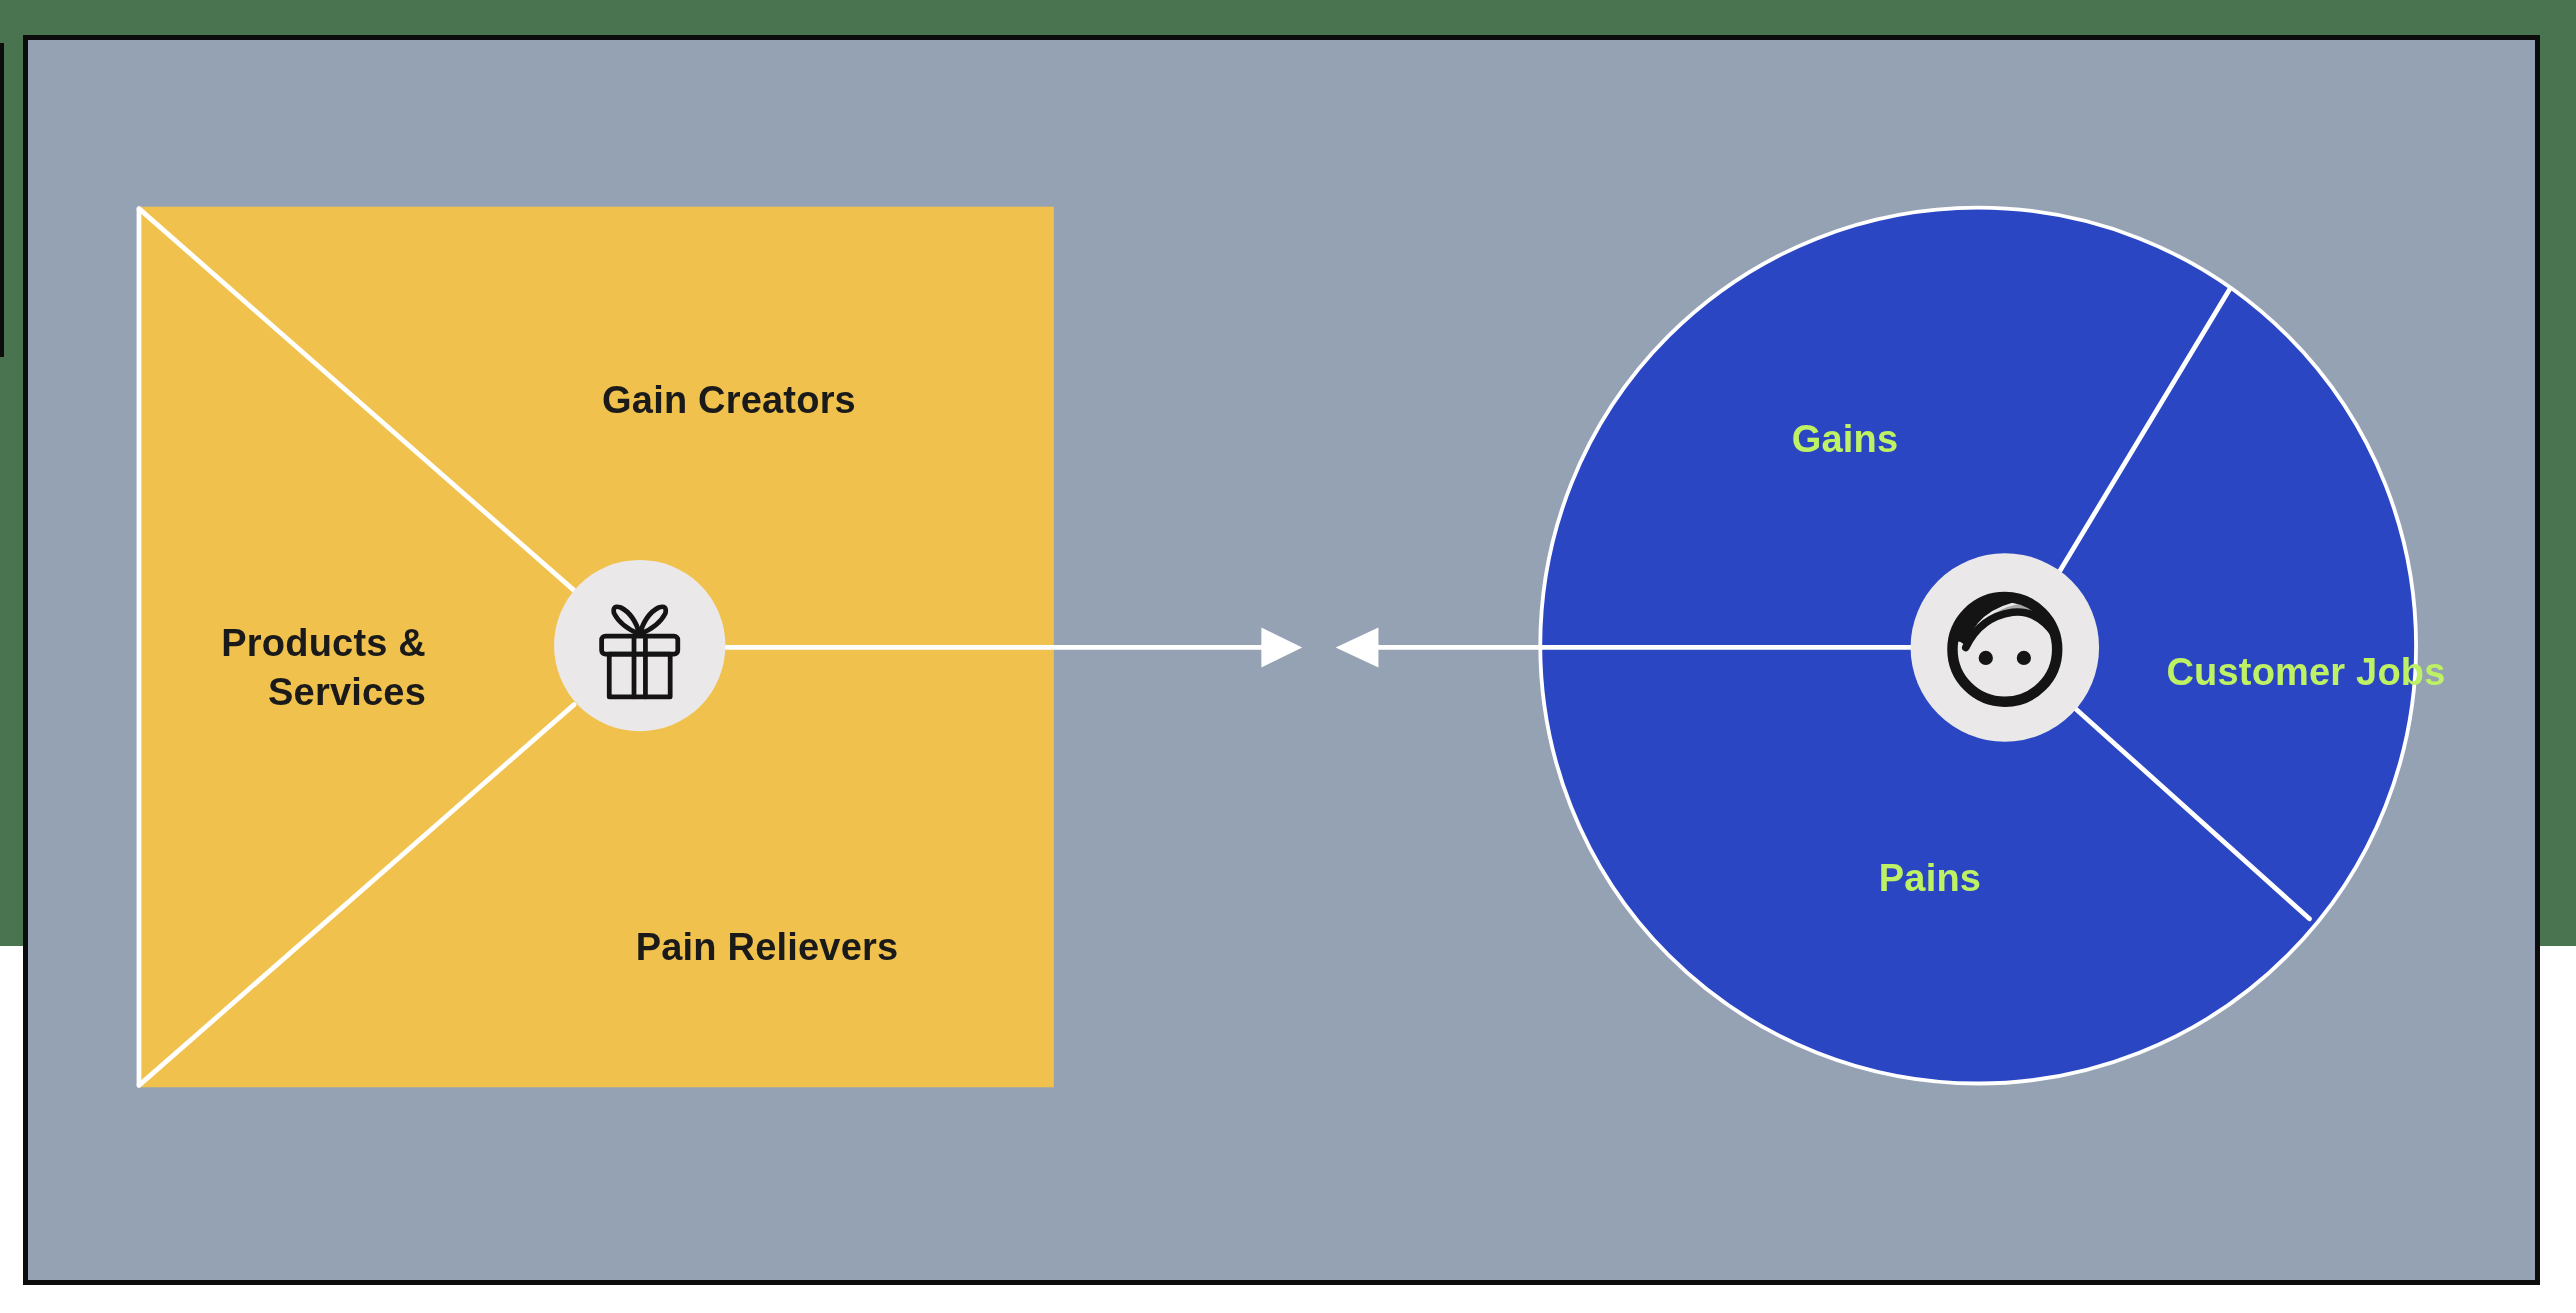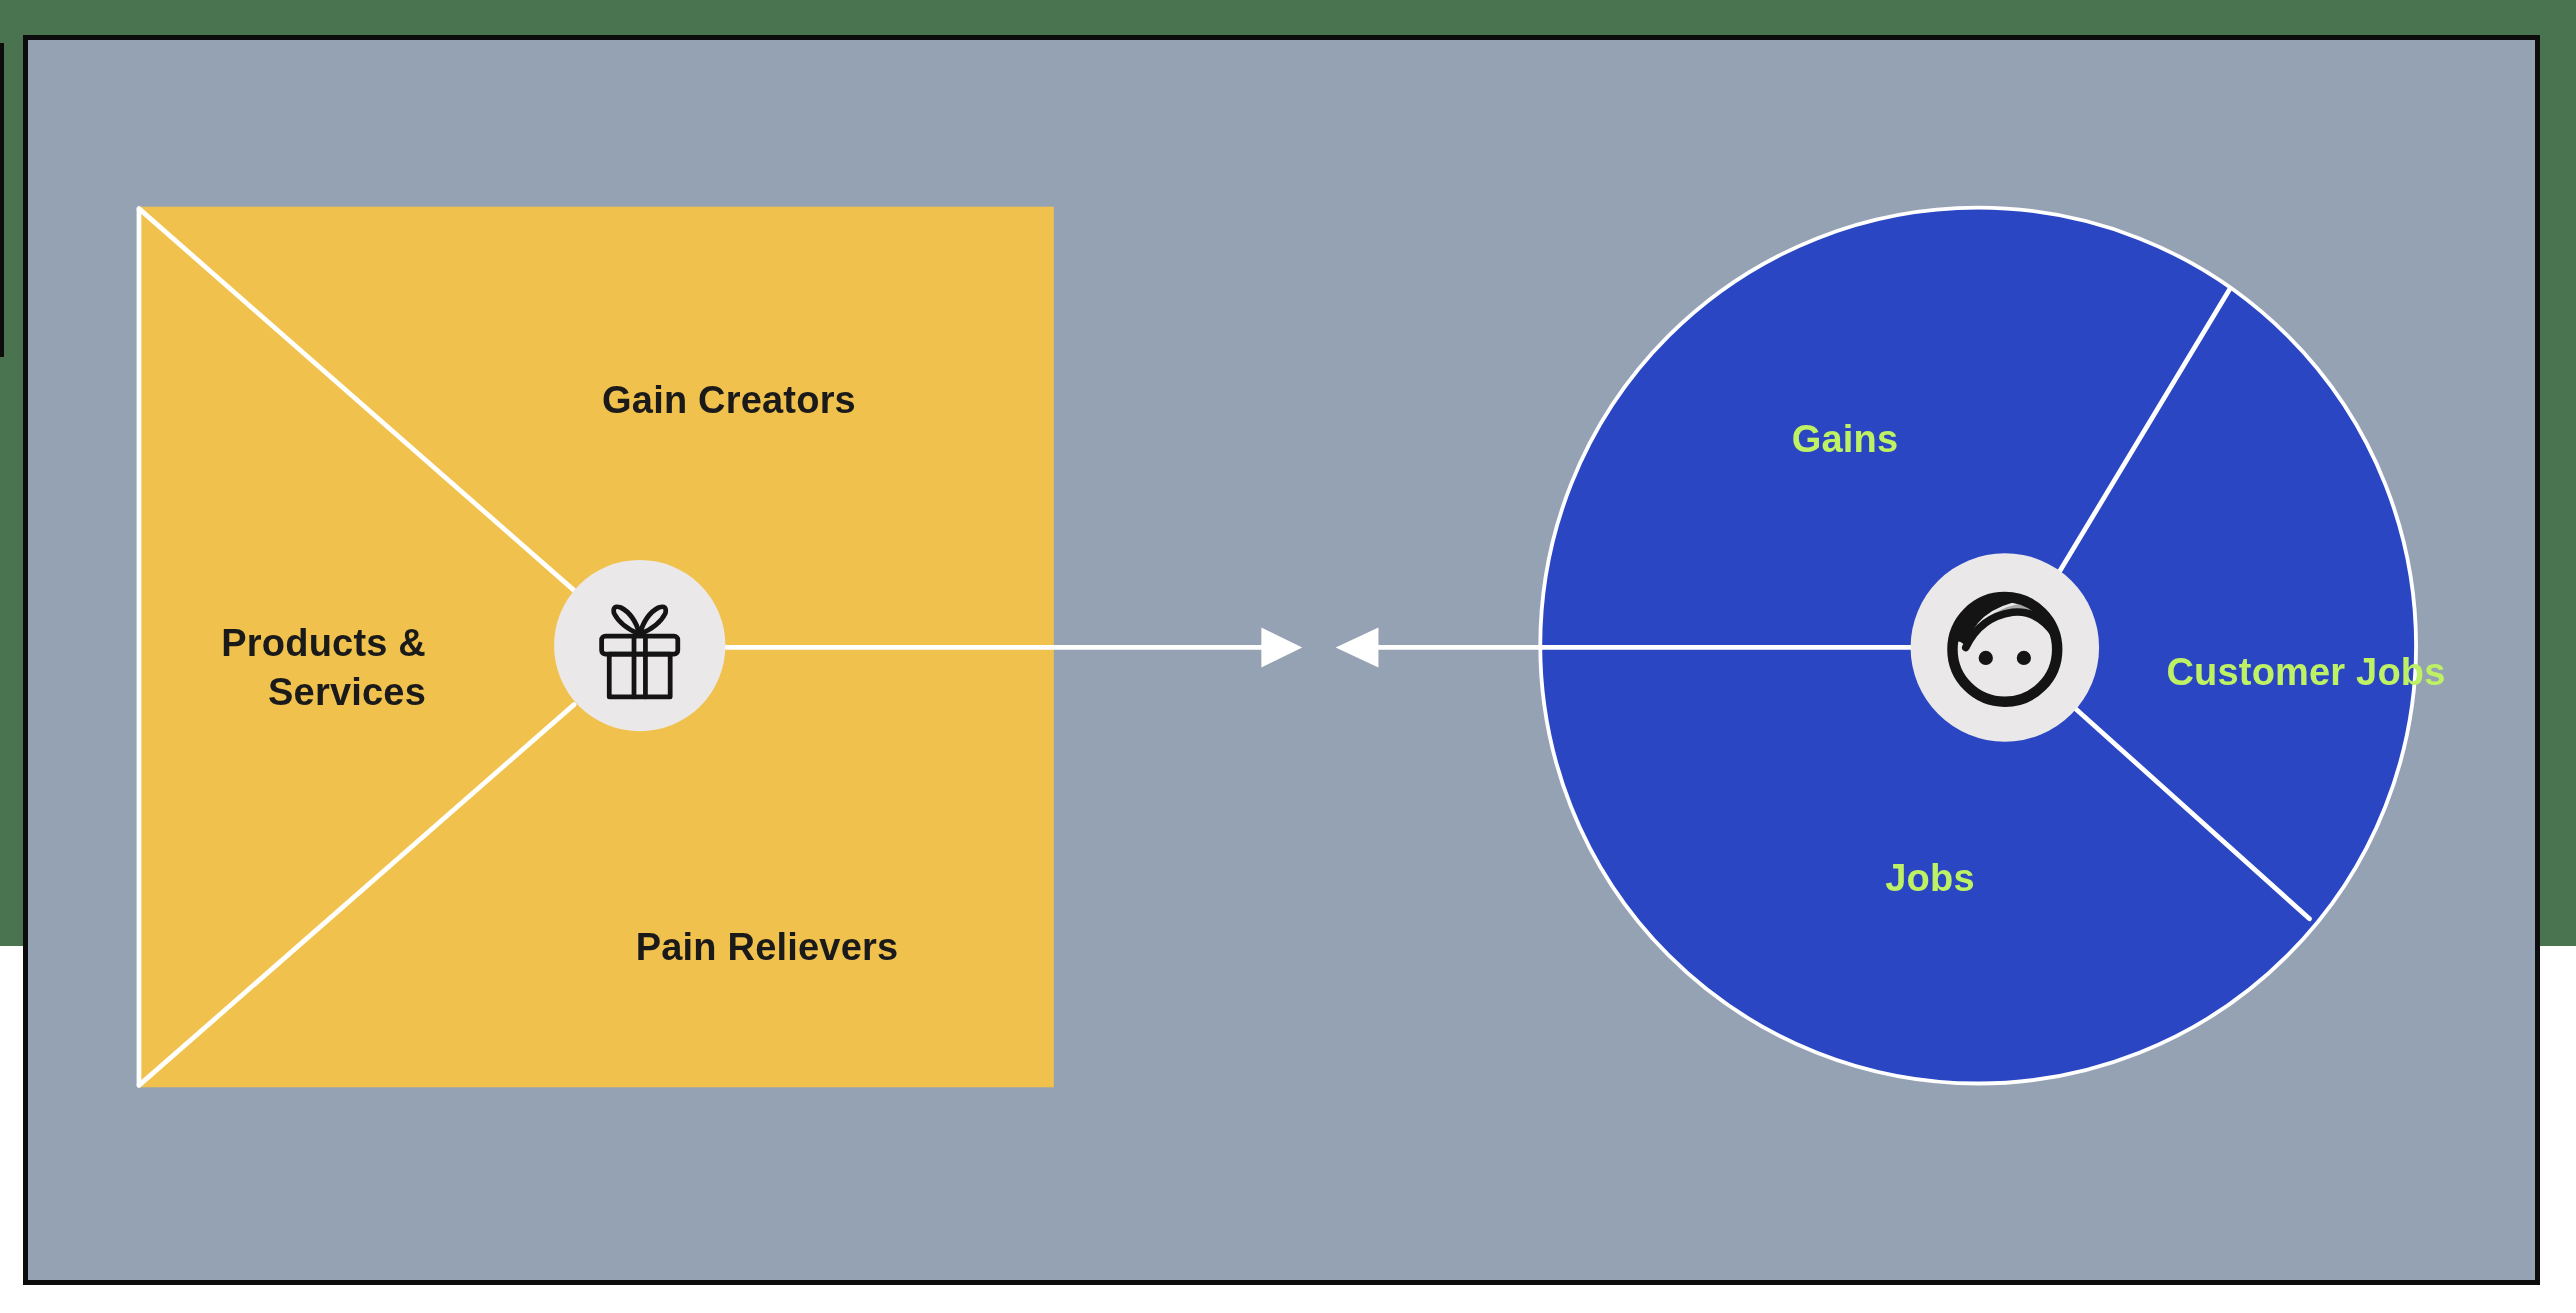--- a/index.html
+++ b/index.html
@@ -131,16 +131,16 @@
   <div class="label dark" style="left:729px; top:400px;">Gain Creators</div>
 
   <div class="label dark wrap" style="left:307px; top:668px;">Products &amp; Services</div>
 
   <div class="label dark" style="left:767px; top:915px;margin-top:32px;">Pain Relievers</div>
 
   <div class="label light" style="left:1845px; top:439px;">Gains</div>
 
   <div class="label light" style="left:2262px; top:672px;margin-left:44px;">Customer Jobs</div>
 
-  <div class="label light" style="left:1930px; top:878px;">Jobs</div>
+  <div class="label light" style="left:1930px; top:878px;">Pains</div>
 
 </div>
 
 
 </body></html>

